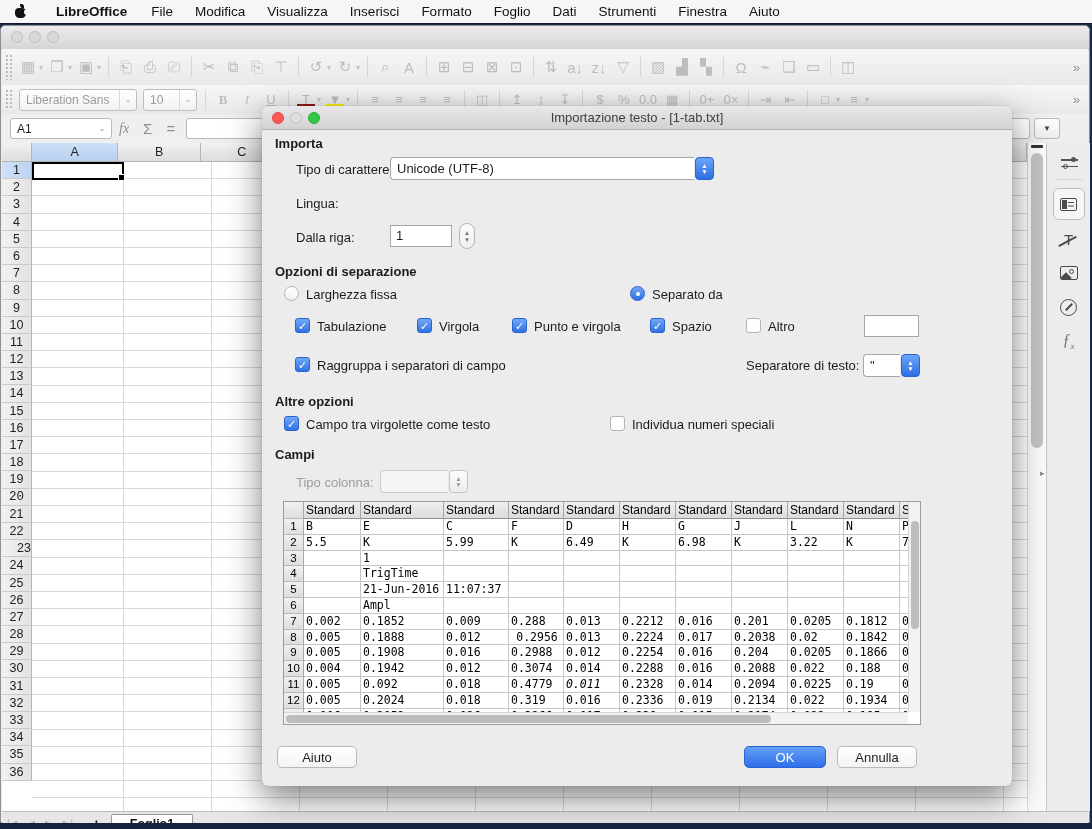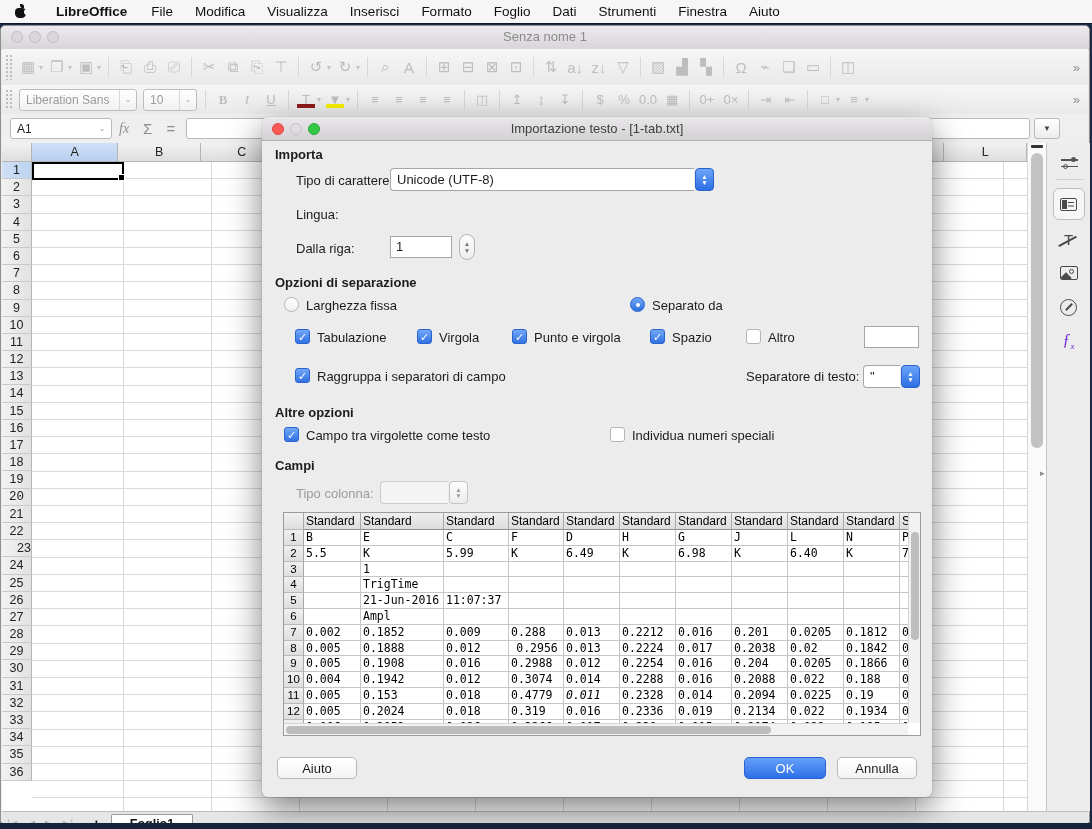--- a/index.html
+++ b/index.html
@@ -96,32 +96,32 @@
   .props-glyph{width:17px;height:13px;border:1.5px solid #4a4a4a;border-radius:2px;position:relative;box-sizing:border-box;}
   .props-glyph::before{content:"";position:absolute;left:1px;top:1px;bottom:1px;width:5px;background:#4a4a4a;}
   .props-glyph::after{content:"";position:absolute;right:2px;top:3px;width:6px;height:1.5px;background:#4a4a4a;box-shadow:0 3.5px 0 #4a4a4a;}
   .styles-glyph{position:relative;width:18px;height:16px;font-size:15px;color:#4a4a4a;text-align:center;}
   .styles-glyph::after{content:"";position:absolute;left:-1px;bottom:1px;width:20px;height:1.5px;background:#4a4a4a;transform:rotate(-28deg);transform-origin:left bottom;}
   .gallery-glyph{width:18px;height:14px;border:1.5px solid #4a4a4a;border-radius:2px;position:relative;overflow:hidden;box-sizing:border-box;}
   .gallery-glyph::before{content:"";position:absolute;left:1px;bottom:-3px;width:8px;height:8px;background:#4a4a4a;transform:rotate(45deg);}
   .gallery-glyph::after{content:"";position:absolute;right:3px;top:2px;width:3px;height:3px;border-radius:50%;border:1px solid #4a4a4a;}
   .nav-glyph{width:17px;height:17px;border:1.5px solid #4a4a4a;border-radius:50%;position:relative;box-sizing:border-box;}
   .nav-glyph::before{content:"";position:absolute;left:50%;top:50%;width:9px;height:2px;background:#4a4a4a;transform:translate(-50%,-50%) rotate(-45deg);}
-  .fx-glyph{font-family:"Liberation Serif",serif;font-style:italic;font-size:16px;color:#6d28d9;}
+  .fx-glyph{font-family:"Liberation Serif",serif;font-style:italic;font-size:16px;color:#737373;}
   .fx-glyph sub{font-size:9px;}
   
   .tabbar{position:absolute;top:785px;left:1px;right:1px;height:22px;background:#e6e6e6;border-top:1px solid #bdbdbd;
     display:flex;align-items:center;font-size:12.5px;}
   .tabnav{color:#b3b3b3;font-size:10px;padding:0 5px;}
   .addsheet{color:#1a1a1a;font-size:15px;font-weight:bold;padding:0 10px 0 14px;}
   .sheettab{background:#fff;border:1px solid #9a9a9a;border-bottom:none;padding:2px 18px 3px;font-weight:bold;color:#111;
     border-radius:2px 2px 0 0;margin-top:1px;}
   .hsb-corner{position:absolute;top:786px;left:1000px;width:44px;height:20px;background:#f5f5f5;border:1px solid #d0d0d0;}
   
-  .dialog{position:absolute;left:262px;top:117px;width:670px;height:680px;background:#ececec;border-radius:6px;
+  .dialog{position:absolute;left:262px;top:106px;width:750px;height:680px;background:#ececec;border-radius:6px;
     box-shadow:0 12px 34px rgba(0,0,0,.5),0 0 1px rgba(0,0,0,.4);font-size:13px;color:#1c1c1c;}
   .dlg-titlebar{position:absolute;top:0;left:0;right:0;height:23px;border-radius:6px 6px 0 0;
     background:linear-gradient(#e9e7e9,#d3d1d3);border-bottom:1px solid #b3b1b3;}
   .dlg-titlebar .tl{top:6px;}
   .tl.red{background:#fc5955;border:1px solid #e0443f;}
   .tl.gray{background:#dedcde;border:1px solid #c4c2c4;}
   .tl.green{background:#35c748;border:1px solid #27aa38;}
   .dlg-title{position:absolute;top:4px;left:0;right:0;text-align:center;font-size:13px;color:#404040;}
   .sect{position:absolute;font-weight:bold;font-size:13px;}
   .lbl{position:absolute;font-size:13px;white-space:nowrap;}
@@ -178,21 +178,20 @@
     </span>
   <span class="menu-item app-name">LibreOffice</span>
   <span id="menu-items"><span class="menu-item">File</span><span class="menu-item">Modifica</span><span class="menu-item">Visualizza</span><span class="menu-item">Inserisci</span><span class="menu-item">Formato</span><span class="menu-item">Foglio</span><span class="menu-item">Dati</span><span class="menu-item">Strumenti</span><span class="menu-item">Finestra</span><span class="menu-item">Aiuto</span></span>
 </div>
 
 <div class="window">
   <div class="titlebar">
     <span class="tl" style="left:10px"></span>
     <span class="tl" style="left:28px"></span>
     <span class="tl" style="left:46px"></span>
-    <div class="t-title">Senza nome 1</div>
   </div>
 
   <div class="toolbar tb1" id="toolbar-standard">
     <div class="grip"></div>
   <span class="tbi">▦</span>
       <span class="dd">▾</span>
       <span class="tbi">❐</span>
       <span class="dd">▾</span>
       <span class="tbi">▣</span>
       <span class="dd">▾</span>
@@ -497,21 +496,21 @@
         <div class="pt-row">
           <div class="pt-cell rn" style="width: 20px;">2</div>
           <div class="pt-cell" style="width: 57px;">5.5</div>
           <div class="pt-cell" style="width: 83px;">K</div>
           <div class="pt-cell" style="width: 65px;">5.99</div>
           <div class="pt-cell" style="width: 55px;">K</div>
           <div class="pt-cell" style="width: 56px;">6.49</div>
           <div class="pt-cell" style="width: 56px;">K</div>
           <div class="pt-cell" style="width: 56px;">6.98</div>
           <div class="pt-cell" style="width: 56px;">K</div>
-          <div class="pt-cell" style="width: 56px;">6.40</div>
+          <div class="pt-cell" style="width: 56px;">3.22</div>
           <div class="pt-cell" style="width: 56px;">K</div>
           <div class="pt-cell" style="width: 56px;">7</div>
         </div>
         <div class="pt-row">
           <div class="pt-cell rn" style="width: 20px;">3</div>
           <div class="pt-cell" style="width: 57px;"></div>
           <div class="pt-cell" style="width: 83px;">1</div>
           <div class="pt-cell" style="width: 65px;"></div>
           <div class="pt-cell" style="width: 55px;"></div>
           <div class="pt-cell" style="width: 56px;"></div>
@@ -616,21 +615,21 @@
           <div class="pt-cell" style="width: 56px;">0.2288</div>
           <div class="pt-cell" style="width: 56px;">0.016</div>
           <div class="pt-cell" style="width: 56px;">0.2088</div>
           <div class="pt-cell" style="width: 56px;">0.022</div>
           <div class="pt-cell" style="width: 56px;">0.188</div>
           <div class="pt-cell" style="width: 56px;">0</div>
         </div>
         <div class="pt-row">
           <div class="pt-cell rn" style="width: 20px;">11</div>
           <div class="pt-cell" style="width: 57px;">0.005</div>
-          <div class="pt-cell" style="width: 83px;">0.153</div>
+          <div class="pt-cell" style="width: 83px;">0.092</div>
           <div class="pt-cell" style="width: 65px;">0.018</div>
           <div class="pt-cell" style="width: 55px;">0.4779</div>
           <div class="pt-cell" style="width: 56px; font-style: italic;">0.011</div>
           <div class="pt-cell" style="width: 56px;">0.2328</div>
           <div class="pt-cell" style="width: 56px;">0.014</div>
           <div class="pt-cell" style="width: 56px;">0.2094</div>
           <div class="pt-cell" style="width: 56px;">0.0225</div>
           <div class="pt-cell" style="width: 56px;">0.19</div>
           <div class="pt-cell" style="width: 56px;">0</div>
         </div>

